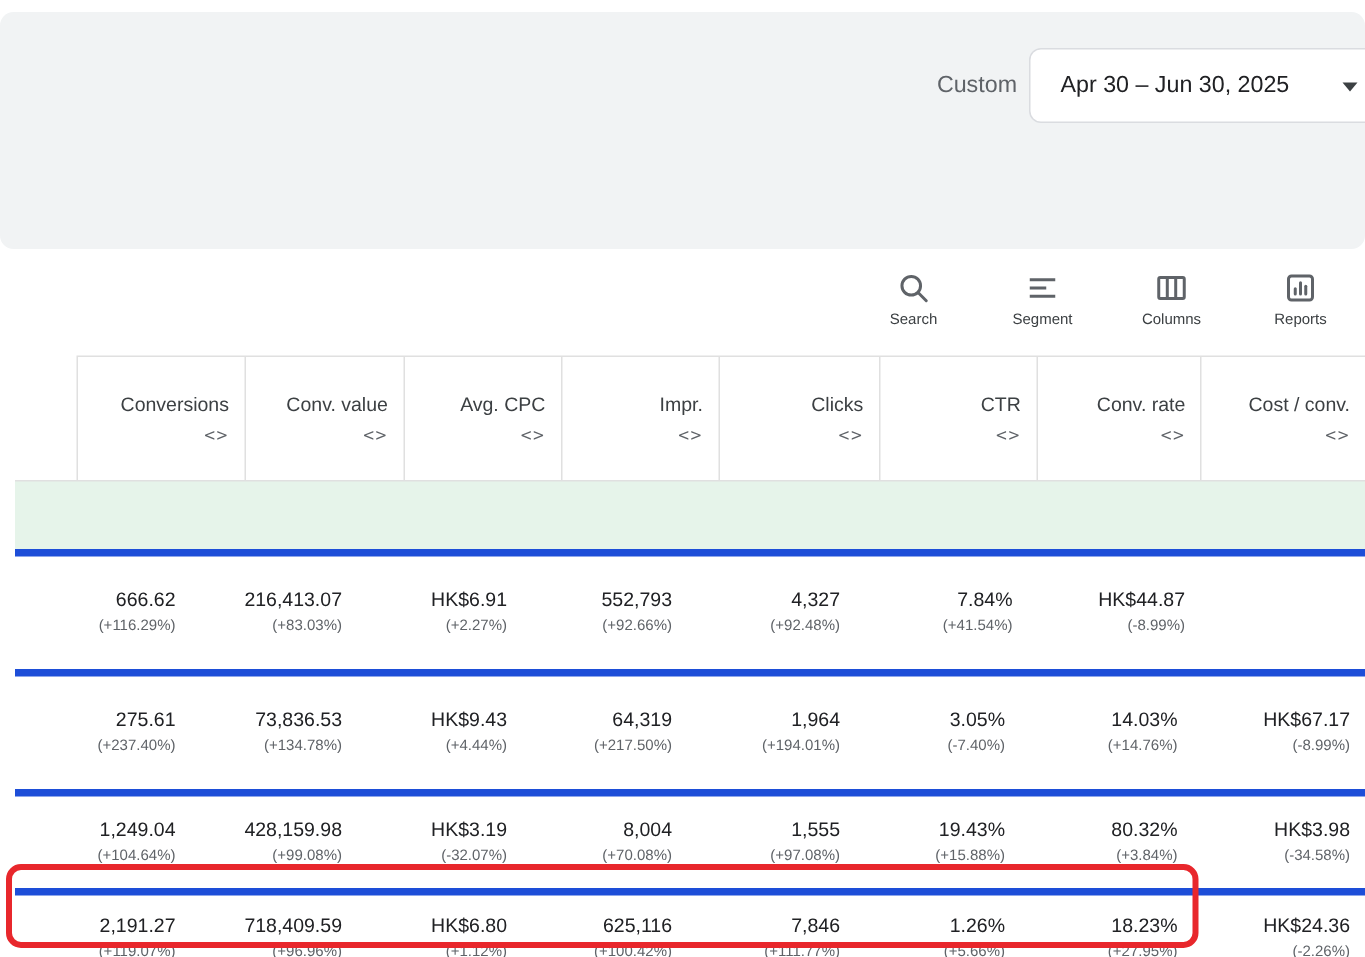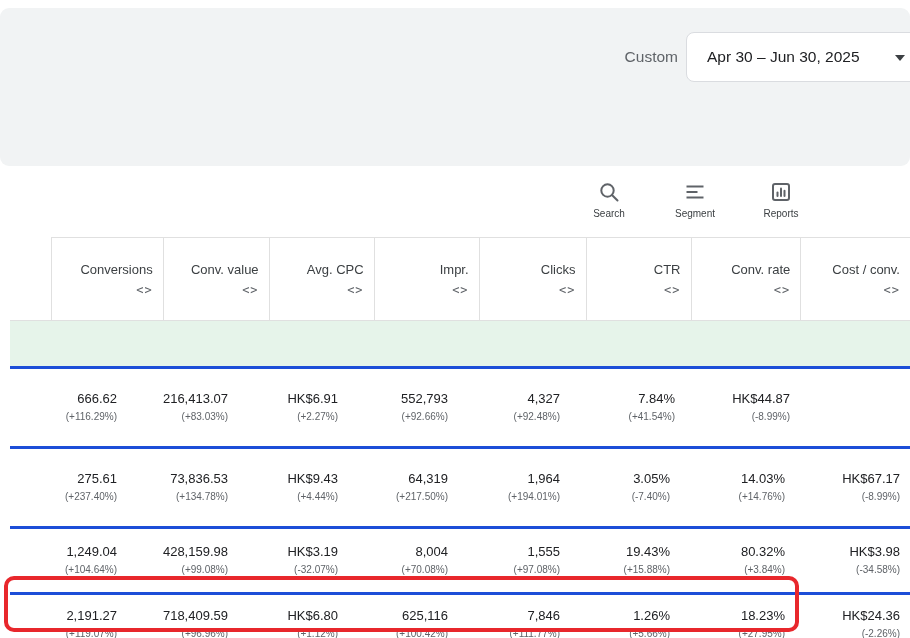--- a/index.html
+++ b/index.html
@@ -19,21 +19,21 @@
   .tool svg { width:24px; height:24px; display:block; }
   .tool-label { margin-top:4px; font-size:10px; color:#3c4043; }
 
   
   .table { position:absolute; left:10px; top:237px; width:900px; }
   .thead { display:flex; height:83px; border-top:1px solid var(--border-gray); box-sizing:border-box;margin-left:41px; }
   .th { box-sizing:border-box; border-left:1px solid var(--border-gray); display:flex; flex-direction:column; align-items:flex-end; padding:24px 10px 0 0; cursor:pointer; background:#fff; }
   .th-label { font-size:13px; color:#3c4043; white-space:nowrap; }
   .sort { margin-top:6px; font-size:12px; color:var(--text-secondary); letter-spacing:1px; font-family:"DejaVu Sans Mono", monospace; }
   .filter-row { height:45px; background:var(--green-row-bg); border-top:1px solid var(--border-gray); }
-  .tr { display:flex; border-top:3px solid #1d4ed8; box-sizing:border-box; background:#fff; }
+  .tr { display:flex; border-top:5px solid #1d4ed8; box-sizing:border-box; background:#fff; }
   .h80 { height:80px; } .h53 { height:66px; } .h62 { height:62px; }
   .td { box-sizing:border-box; display:flex; flex-direction:column; justify-content:center; align-items:flex-end; padding-right:10px; }
   .val { font-size:13px; color:var(--text-primary); line-height:18px; white-space:nowrap; }
   .chg { font-size:10px; color:var(--text-secondary); line-height:18px; white-space:nowrap;margin-left:40px; }
   .c0{width:117px}.c1{width:111px}.c2{width:110px}.c3{width:110px}.c4{width:112px}.c5{width:110px}.c6{width:115px}.c7{width:115px}
 
   
   .annotation { position:absolute; left:4px; top:576px; width:795px; height:56px; border:4px solid var(--highlight-red); border-radius:10px; box-sizing:border-box; pointer-events:none; z-index:5; }
 </style>
 </head>
@@ -60,20 +60,28 @@
     <div class="tool">
       <svg viewBox="0 0 24 24">
           <line x1="3.5" y1="6.5" x2="20.5" y2="6.5" stroke="currentColor" stroke-width="2"></line>
           <line x1="3.5" y1="12" x2="14.5" y2="12" stroke="currentColor" stroke-width="2"></line>
           <line x1="3.5" y1="17.5" x2="20.5" y2="17.5" stroke="currentColor" stroke-width="2"></line>
         </svg>
       <span class="tool-label">Segment</span>
     </div>
     <div class="tool">
       <svg viewBox="0 0 24 24">
+          <rect x="3.5" y="5" width="17" height="14" rx="1" fill="none" stroke="currentColor" stroke-width="2"></rect>
+          <line x1="9.2" y1="5" x2="9.2" y2="19" stroke="currentColor" stroke-width="2"></line>
+          <line x1="14.8" y1="5" x2="14.8" y2="19" stroke="currentColor" stroke-width="2"></line>
+        </svg>
+      <span class="tool-label">Columns</span>
+    </div>
+    <div class="tool">
+      <svg viewBox="0 0 24 24">
           <rect x="4" y="4" width="16" height="16" rx="2" fill="none" stroke="currentColor" stroke-width="2"></rect>
           <line x1="8.5" y1="16" x2="8.5" y2="12.5" stroke="currentColor" stroke-width="2" stroke-linecap="round"></line>
           <line x1="12" y1="16" x2="12" y2="8.5" stroke="currentColor" stroke-width="2" stroke-linecap="round"></line>
           <line x1="15.5" y1="16" x2="15.5" y2="10.8" stroke="currentColor" stroke-width="2" stroke-linecap="round"></line>
         </svg>
       <span class="tool-label">Reports</span>
     </div>
   </div>
 
   <div class="table">

